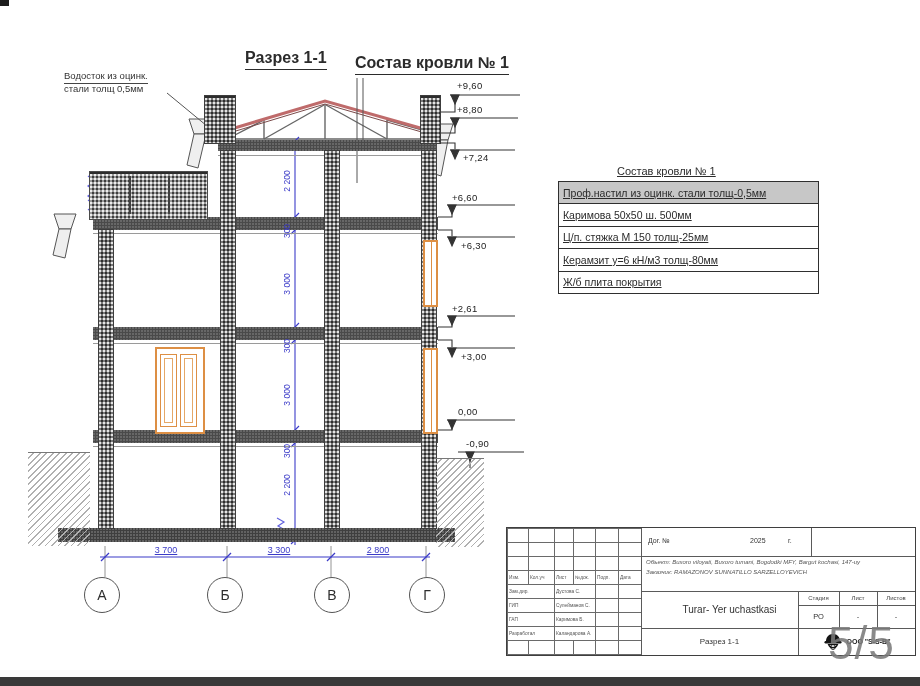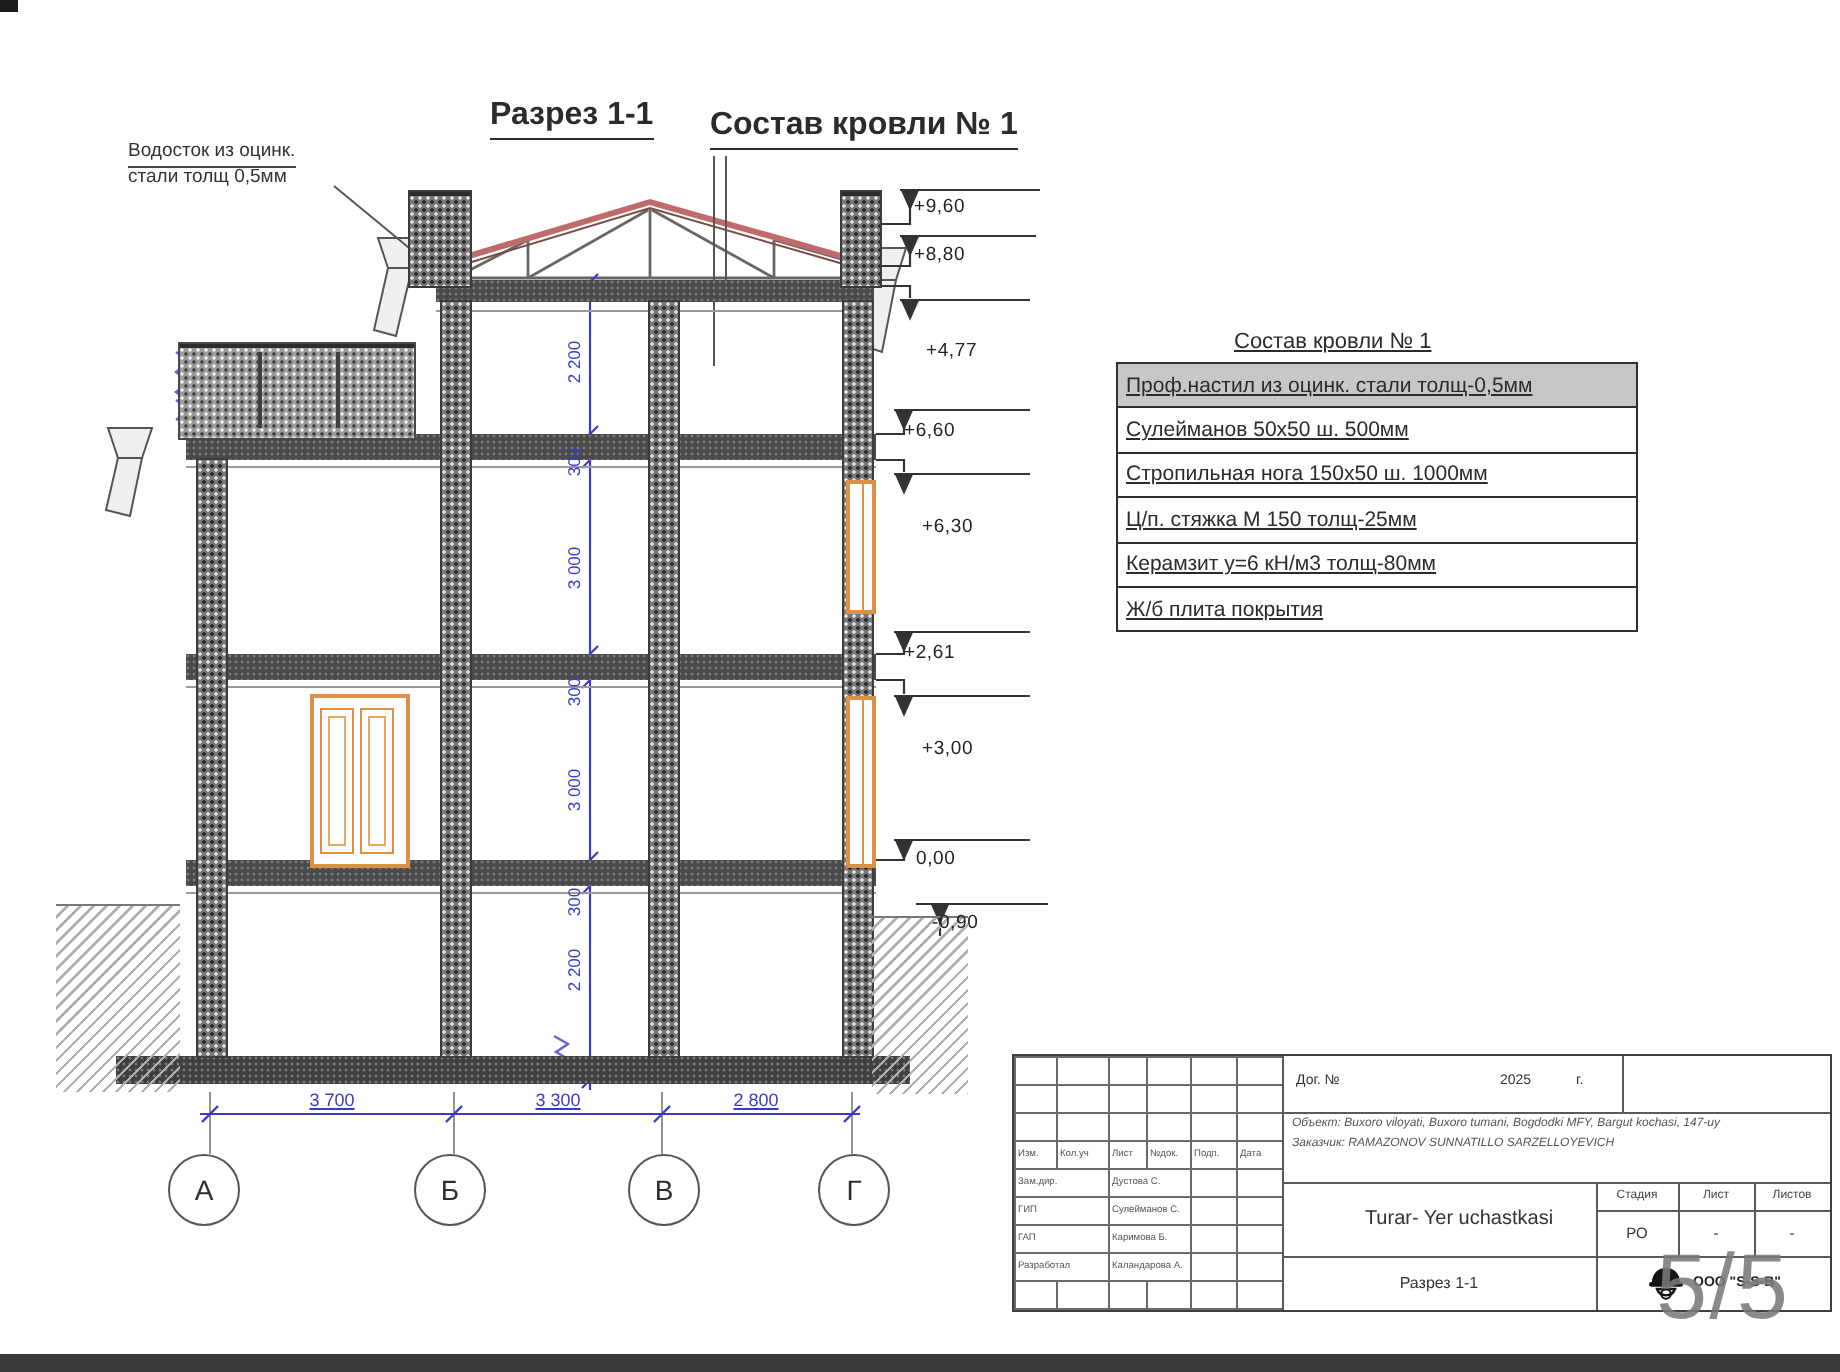--- a/index.html
+++ b/index.html
@@ -18,21 +18,21 @@
   .slab{background-color:#4a4a4a;
     background-image:radial-gradient(circle at 1px 1px,#7d7d7d .6px,transparent .85px);
     background-size:3px 3px;}
   .thinline{background:#9a9a9a;height:1px;}
   .hatch{background-image:repeating-linear-gradient(135deg,transparent 0 3.5px,#b0b0b0 3.5px 4.6px);
     border-top:1.5px solid #787878;}
   
   .title{font-size:16px;font-weight:bold;color:#2b2b2b;border-bottom:1.5px solid #2b2b2b;
     padding-bottom:2px;white-space:nowrap;}
   .note{font-size:9.5px;color:#333;white-space:nowrap;line-height:1.15;}
-  .elev{font-size:9.5px;color:#222;letter-spacing:.3px;white-space:nowrap;margin-top:18px;}
+  .elev{font-size:9.5px;color:#222;letter-spacing:.3px;white-space:nowrap;}
   .vdim{color:#3b3bc8;font-size:8.5px;transform:translate(-50%,-50%) rotate(-90deg);white-space:nowrap;}
   .hdim{color:#3b3bc8;font-size:9px;transform:translate(-50%,0);white-space:nowrap;text-decoration:underline;}
   .axis{width:34px;height:34px;border:1.6px solid #555;border-radius:50%;background:#fff;
     display:flex;align-items:center;justify-content:center;font-size:14px;color:#2e2e2e;}
   
   #rooftable{left:558px;top:181px;width:259px;border:1.8px solid #2f2f2f;background:#fff;}
   #rooftable .row{height:21.4px;display:flex;align-items:center;padding-left:4px;
     font-size:10.5px;color:#2b2b2b;text-decoration:underline;white-space:nowrap;}
   #rooftable .row + .row{border-top:1.2px solid #2f2f2f;}
   #rooftable .row.first{background:#c7c7c7;}
@@ -200,21 +200,21 @@
   <div class="abs hatch" style="left:436px;top:458px;width:48px;height:88px;"></div>
 
   <div class="abs title" style="left:245px;top:49px;">Разрез 1-1</div>
   <div class="abs title" style="left:355px;top:54px;">Состав кровли № 1</div>
 
   <div class="abs note" style="left:64px;top:71px;border-bottom:1px solid #444;padding-bottom:1px;">Водосток из оцинк.</div>
   <div class="abs note" style="left:64px;top:84px;">стали толщ 0,5мм</div>
 
   <span class="abs elev" style="left:457px;top:80px;">+9,60</span>
   <span class="abs elev" style="left:457px;top:104px;">+8,80</span>
-  <span class="abs elev" style="left:463px;top:152px;">+4,77</span>
+  <span class="abs elev" style="left:463px;top:152px;">+7,24</span>
   <span class="abs elev" style="left:452px;top:192px;">+6,60</span>
   <span class="abs elev" style="left:461px;top:240px;">+6,30</span>
   <span class="abs elev" style="left:452px;top:303px;">+2,61</span>
   <span class="abs elev" style="left:461px;top:351px;">+3,00</span>
   <span class="abs elev" style="left:458px;top:406px;">0,00</span>
   <span class="abs elev" style="left:466px;top:438px;">-0,90</span>
 
   <span class="abs vdim" style="left:287px;top:181px;">2 200</span>
   <span class="abs vdim" style="left:287px;top:231px;">300</span>
   <span class="abs vdim" style="left:287px;top:284px;">3 000</span>
@@ -228,22 +228,21 @@
   <span class="abs hdim" style="left:378px;top:545px;">2 800</span>
 
   <div class="abs axis" style="left:84px;top:577px;">А</div>
   <div class="abs axis" style="left:207px;top:577px;">Б</div>
   <div class="abs axis" style="left:314px;top:577px;">В</div>
   <div class="abs axis" style="left:409px;top:577px;">Г</div>
 
   <div class="abs" id="rooftable-title">Состав кровли № 1</div>
   <div class="abs" id="rooftable">
     <div class="row first">Проф.настил из оцинк. стали толщ-0,5мм</div>
-    <div class="row">Сулейманов 50х50 ш. 500мм</div>
-    <div class="row">Стропильная нога 150х50 ш. 1000мм</div>
+    <div class="row">Каримова 50х50 ш. 500мм</div>
     <div class="row">Ц/п. стяжка М 150 толщ-25мм</div>
     <div class="row">Керамзит у=6 кН/м3 толщ-80мм</div>
     <div class="row">Ж/б плита покрытия</div>
   </div>
 
   <div class="abs" id="tblock">
 
     <table id="signtable" class="abs" style="left:0;top:0;">
       <colgroup>
           <col style="width:21px">

